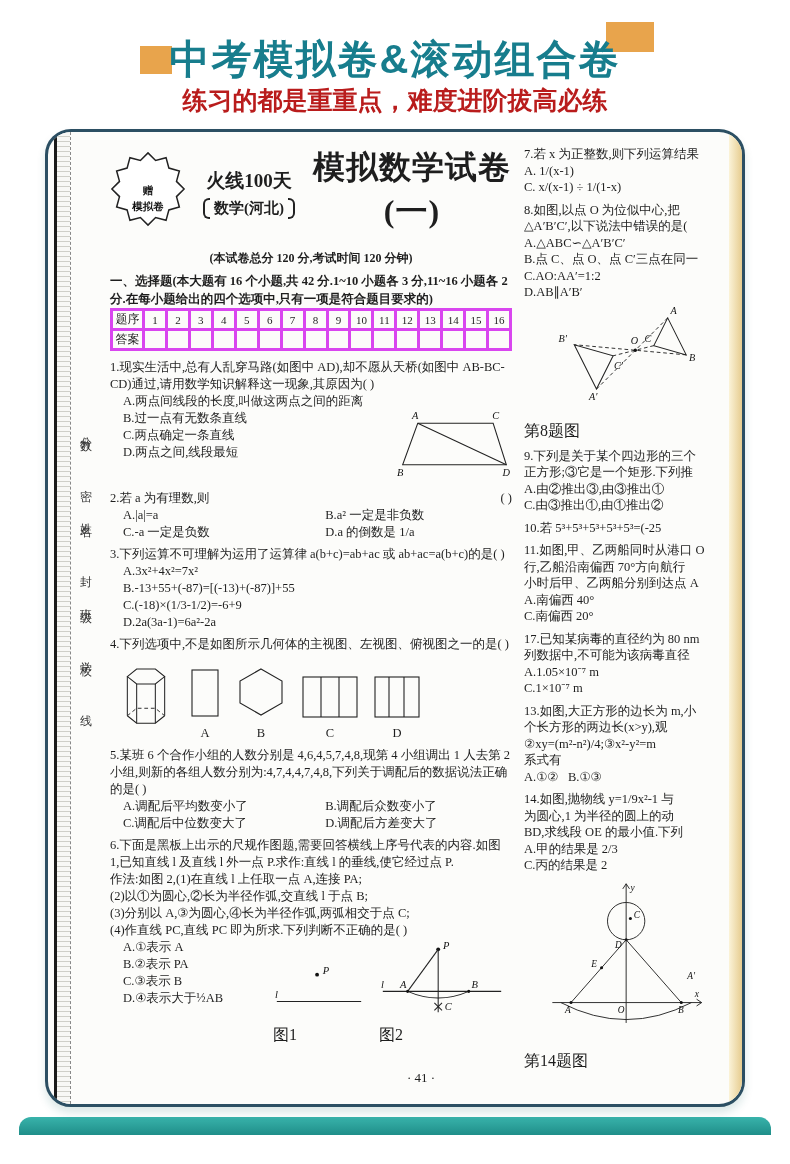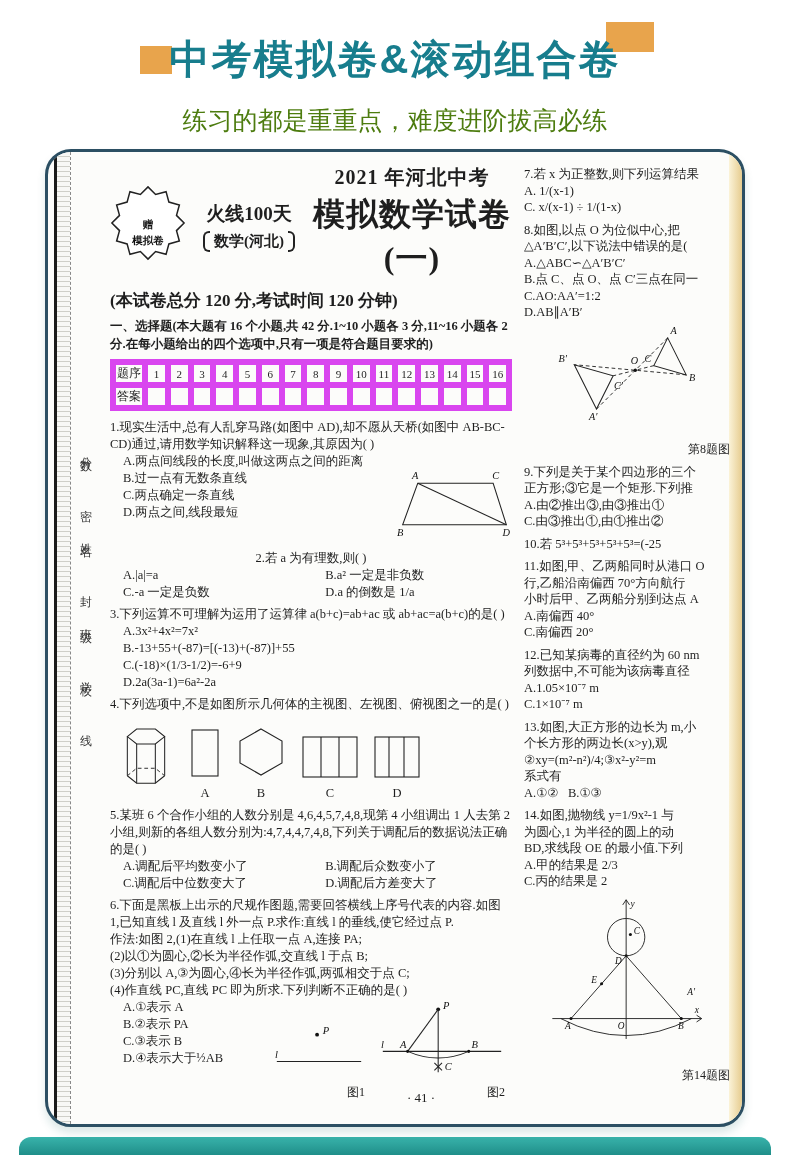--- a/index.html
+++ b/index.html
@@ -8,21 +8,21 @@
 
   
   .banner { position:relative; height:84px; }
   .deco { position:absolute; z-index:1; background:#e8a44c; }
   .deco-left  { left:140px; top:46px; width:32px; height:28px; }
   .deco-right { left:606px; top:22px; width:48px; height:30px; }
   .banner-title { position:relative; z-index:2; text-align:center; padding-top:32px;
     font-family:"Liberation Sans", sans-serif; font-weight:bold; font-size:40px;
     color:#177d8d; letter-spacing:2px; }
   .subtitle { text-align:center; font-family:"Liberation Sans", sans-serif;
-    font-weight:normal; font-size:25px; color:#4d7c0f; margin-top:20px; }
+    font-weight:bold; font-size:25px; color:#b91c1c; margin-top:0; }
 
   
   .paper { position:relative; width:700px; height:978px; margin:12px auto 0;
     border:3px solid #2c4f63; border-radius:26px; background:#fcfcfa;
     display:flex; overflow:hidden; box-shadow:0 6px 8px rgba(20,100,95,0.15); }
   .book-edge { flex:0 0 16px; margin-left:6px; border-left:3px solid #1a1a1a;
     background:repeating-linear-gradient(to bottom,#f8f8f5 0px,#f8f8f5 4px,#cfcfc8 4px,#cfcfc8 5px); }
   .seal { flex:0 0 30px; border-left:1px dashed #888; display:flex; flex-direction:column;
     align-items:center; padding-top:295px; gap:30px; }
   .seal span { writing-mode:vertical-rl; text-orientation:upright; font-size:12px; color:#333; letter-spacing:3px; }
@@ -39,43 +39,43 @@
   .brand { width:110px; text-align:center; }
   .brand-series { font-size:19px; font-weight:bold;margin-top:8px; }
   .brand-subject-wrap { display:flex; align-items:stretch; justify-content:center; gap:2px; margin-top:4px; }
   .bk { width:7px; display:inline-block; }
   .bk-l { border-left:2px solid #222; border-top:2px solid #222; border-bottom:2px solid #222; border-radius:6px 0 0 6px; }
   .bk-r { border-right:2px solid #222; border-top:2px solid #222; border-bottom:2px solid #222; border-radius:0 6px 6px 0; }
   .brand-subject { font-size:15px; font-weight:bold; padding:1px 2px; }
   .titles { flex:1; text-align:center; }
   .t1 { font-size:20px; font-weight:bold; letter-spacing:1px; }
   .t2 { font-size:32px; font-weight:bold; letter-spacing:1px; margin-top:2px; }
-  .note { font-size:17px; font-weight:bold; margin:8px 0 6px; }
-  .sec { font-size:12.5px; font-weight:bold; line-height:1.4; margin-bottom:6px; }
+  .note { text-align:center; font-size:12px; font-weight:bold; margin:16px 0 6px; }
+  .sec { font-size:12.5px; font-weight:bold; line-height:1.4; margin-bottom:0; }
 
   
   table.ans { border-collapse:collapse; table-layout:fixed; width:100%; margin:0 0 8px; }
-  .ans td { border:6px solid #d946ef; height:20px; text-align:center; font-size:11px; padding:0; }
+  .ans td { border:3px solid #d946ef; height:20px; text-align:center; font-size:11px; padding:0; }
   .ans td.hd { width:32px; font-size:12px; }
 
   
   .q { font-size:12.5px; line-height:1.36; margin-bottom:5px; }
   .stem {}
   .opt { padding-left:13px; }
   .opts2 { display:grid; grid-template-columns:52% 48%; padding-left:13px; }
-  .srow { display:flex; justify-content:center; }
+  .srow { display:flex; justify-content:space-between; }
   .figq1 { float:right; margin:0 0 2px 6px; }
   .clear { clear:both; }
   .q4figs { display:flex; align-items:flex-end; gap:16px; margin:6px 0 2px 8px; }
   .q4item { text-align:center; }
   .q4item .lbl { font-size:12.5px; margin-top:2px; }
   .q6wrap { display:flex; gap:6px; }
   .q6opts { flex:0 0 150px; }
   .q6figs { flex:1; display:flex; align-items:flex-end; justify-content:center; gap:14px; }
-  .figcap { text-align:right; font-size:12px; margin-top:2px; }
+  .figcap { text-align:left; font-size:16px; margin-top:2px; }
 
   
   .rq { margin-bottom:6px; }
   .rline { white-space:nowrap; overflow:hidden; font-size:12.5px; line-height:1.32; }
   .rfig { margin:3px 0 0; text-align:center; }
 
   .pnum { position:absolute; bottom:18px; left:0; right:0; text-align:center; font-size:13px; }
 
   .bottom-bar { width:752px; height:18px; margin:10px auto 0;
     background:linear-gradient(to bottom,#39b3ab,#1f8e89); border-radius:12px 12px 0 0; }
@@ -127,21 +127,20 @@
             </div>
             <div class="brand">
               <div class="brand-series">火线100天</div>
               <div class="brand-subject-wrap">
                 <span class="bk bk-l"></span>
                 <span class="brand-subject">数学(河北)</span>
                 <span class="bk bk-r"></span>
               </div>
             </div>
             <div class="titles">
-              <div class="t1">2021 年河北中考</div>
               <div class="t2">模拟数学试卷(一)</div>
             </div>
           </div>
 
           <div class="note">(本试卷总分 120 分,考试时间 120 分钟)</div>
           <div class="sec">一、选择题(本大题有 16 个小题,共 42 分.1~10 小题各 3 分,11~16 小题各 2 分.在每小题给出的四个选项中,只有一项是符合题目要求的)</div>
 
           <table class="ans">
             <tbody>
                 <tr>
@@ -380,21 +379,21 @@
 
           <div class="rq">
             <div class="rline">11.如图,甲、乙两船同时从港口 O</div>
             <div class="rline">行,乙船沿南偏西 70°方向航行</div>
             <div class="rline">小时后甲、乙两船分别到达点 A</div>
             <div class="rline">A.南偏西 40°</div>
             <div class="rline">C.南偏西 20°</div>
           </div>
 
           <div class="rq">
-            <div class="rline">12.已知某病毒的直径约为 60 nm</div>
+            <div class="rline">17.已知某病毒的直径约为 80 nm</div>
             <div class="rline">列数据中,不可能为该病毒直径</div>
             <div class="rline">A.1.05×10⁻⁷ m</div>
             <div class="rline">C.1×10⁻⁷ m</div>
           </div>
 
           <div class="rq">
             <div class="rline">13.如图,大正方形的边长为 m,小</div>
             <div class="rline">个长方形的两边长(x&gt;y),观</div>
             <div class="rline">②xy=(m²-n²)/4;③x²-y²=m</div>
             <div class="rline">系式有</div>

